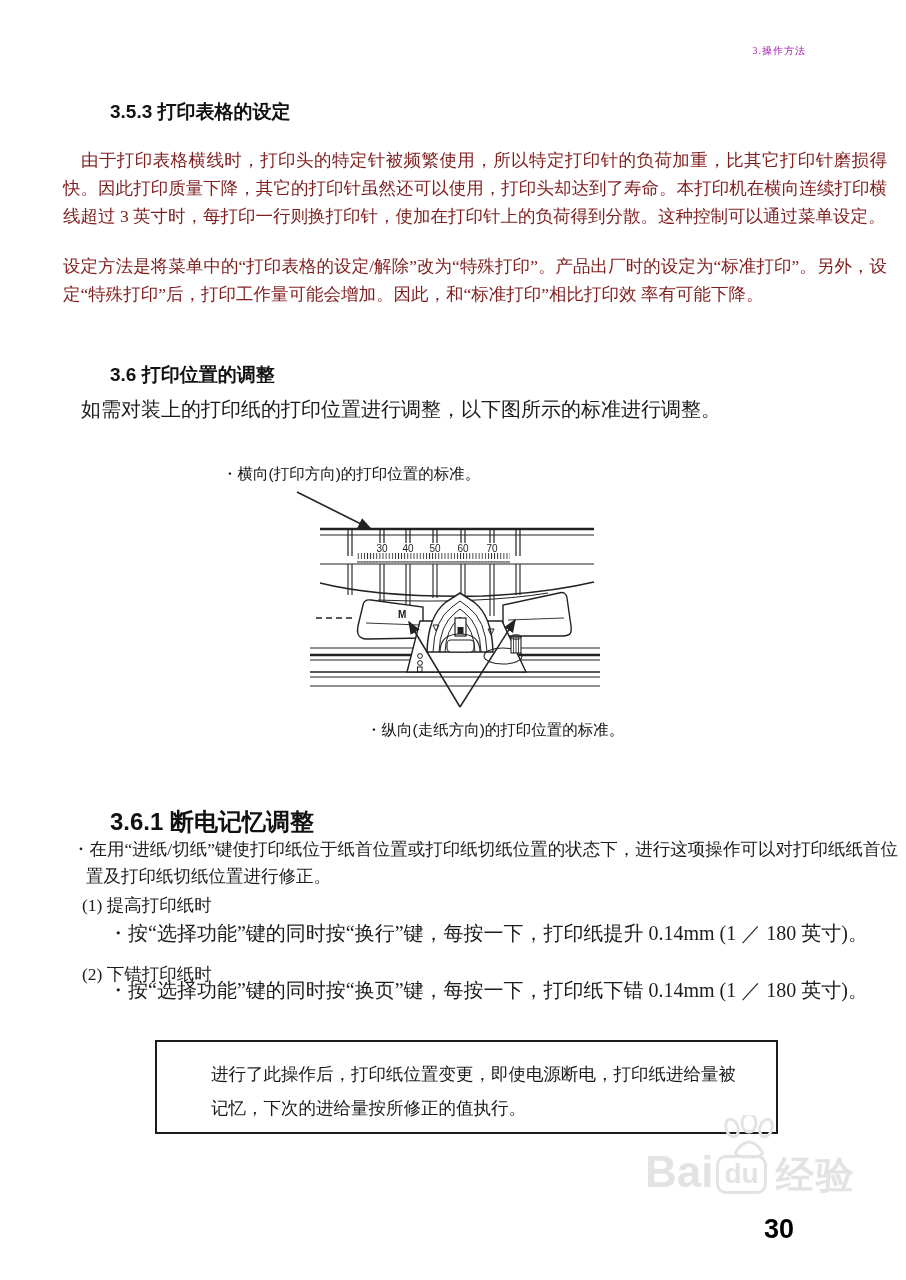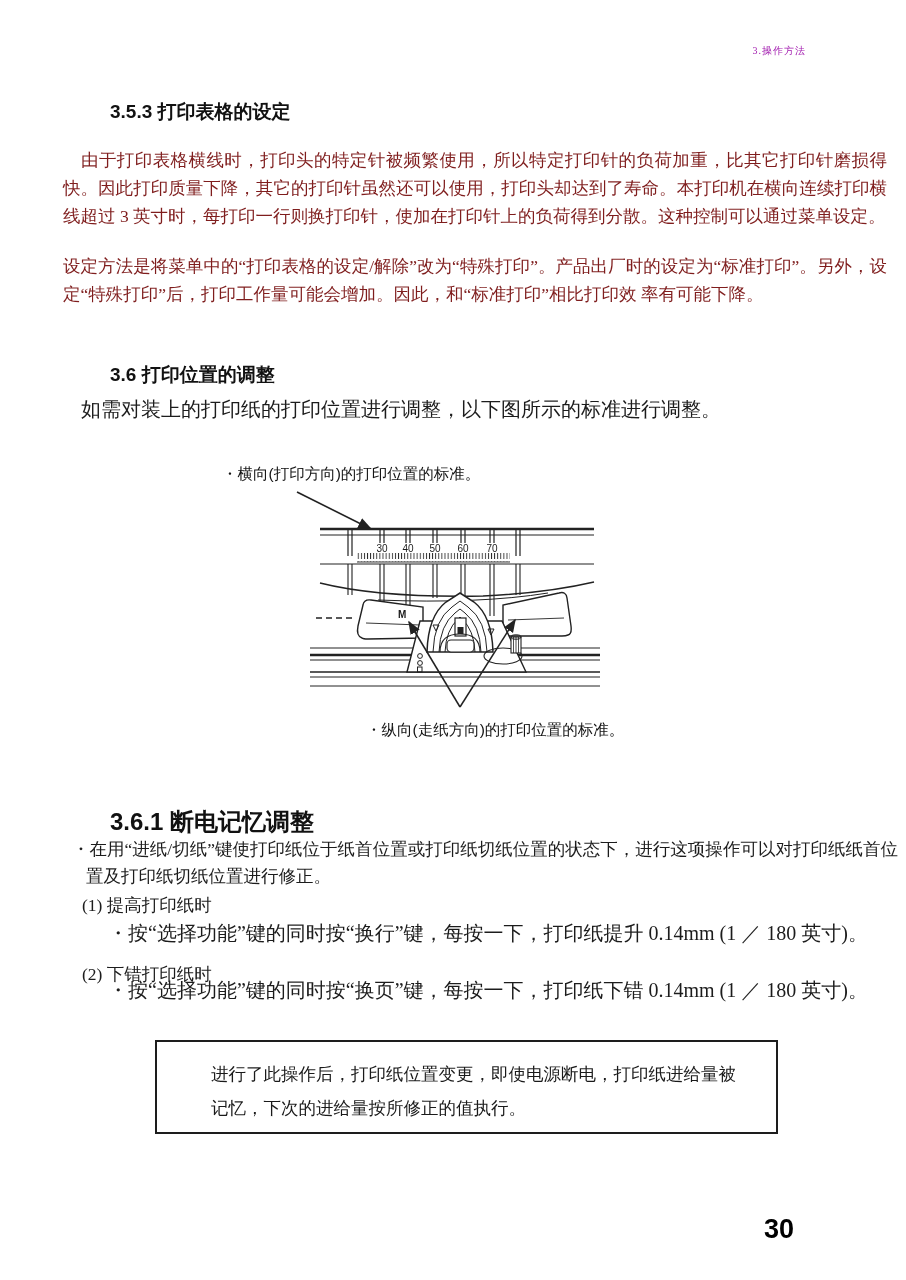--- a/index.html
+++ b/index.html
@@ -162,15 +162,30 @@
 <div class="abs item-title item1-title">(1) 提高打印纸时</div>
 <div class="abs item-detail item1-detail">・按“选择功能”键的同时按“换行”键，每按一下，打印纸提升 0.14mm (1 ／ 180 英寸)。</div>
 <div class="abs item-title item2-title">(2) 下错打印纸时</div>
 <div class="abs item-detail item2-detail">・按“选择功能”键的同时按“换页”键，每按一下，打印纸下错 0.14mm (1 ／ 180 英寸)。</div>
 
 <div class="abs note-box">
   <div class="note-text">进行了此操作后，打印纸位置变更，即使电源断电，打印纸进给量被记忆，下次的进给量按所修正的值执行。</div>
 </div>
 
 <div class="abs watermark">
+  <div class="wm-brand">
+    <span class="wm-bai">Bai</span>
+    <span class="wm-du-wrap">
+      <svg class="wm-paw" width="62" height="44" viewBox="0 0 62 44">
+        <g fill="none" stroke="#e3e3e3" stroke-width="3">
+          <ellipse cx="14" cy="13" rx="6" ry="9" transform="rotate(-18 14 13)"></ellipse>
+          <ellipse cx="31" cy="8" rx="7" ry="9"></ellipse>
+          <ellipse cx="48" cy="13" rx="6" ry="9" transform="rotate(18 48 13)"></ellipse>
+          <path d="M20 34 Q31 20 42 34 Q50 42 31 42 Q12 42 20 34 Z"></path>
+        </g>
+      </svg>
+      <span class="wm-du">du</span>
+    </span>
+    <span class="wm-cn">经验</span>
+  </div>
 </div>
 
 <div class="abs page-number">30</div>
 
 </body></html>

